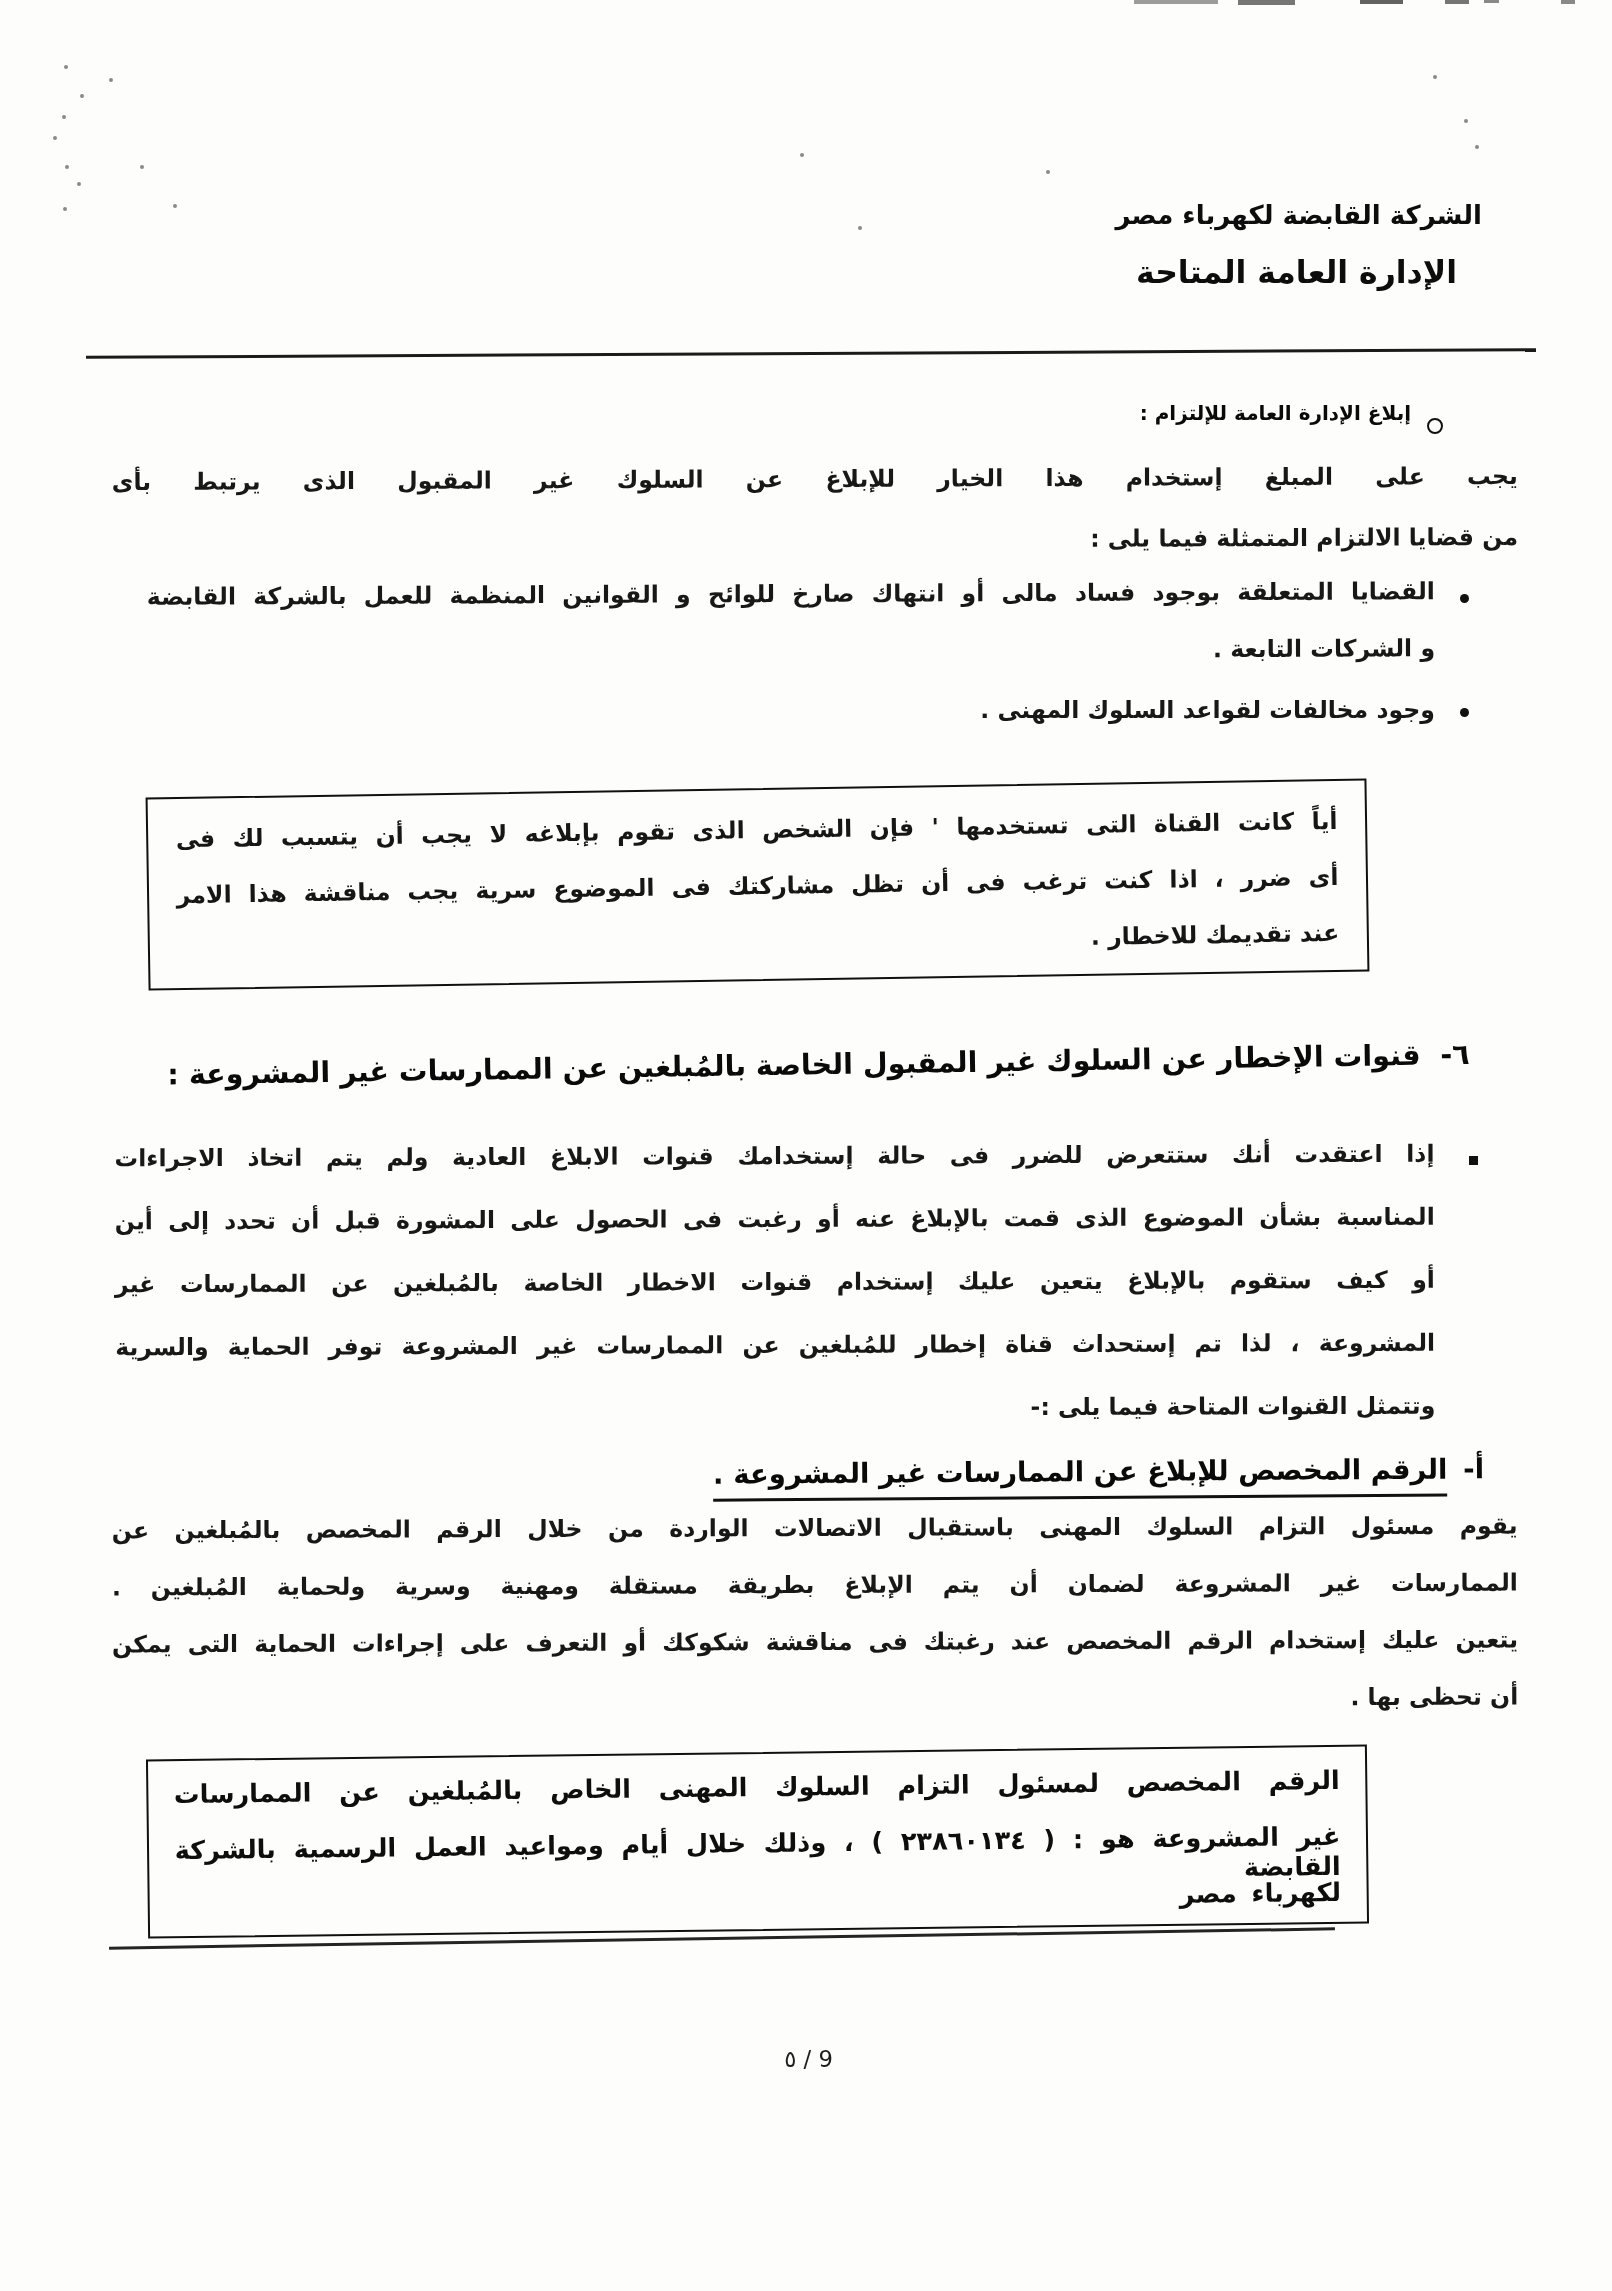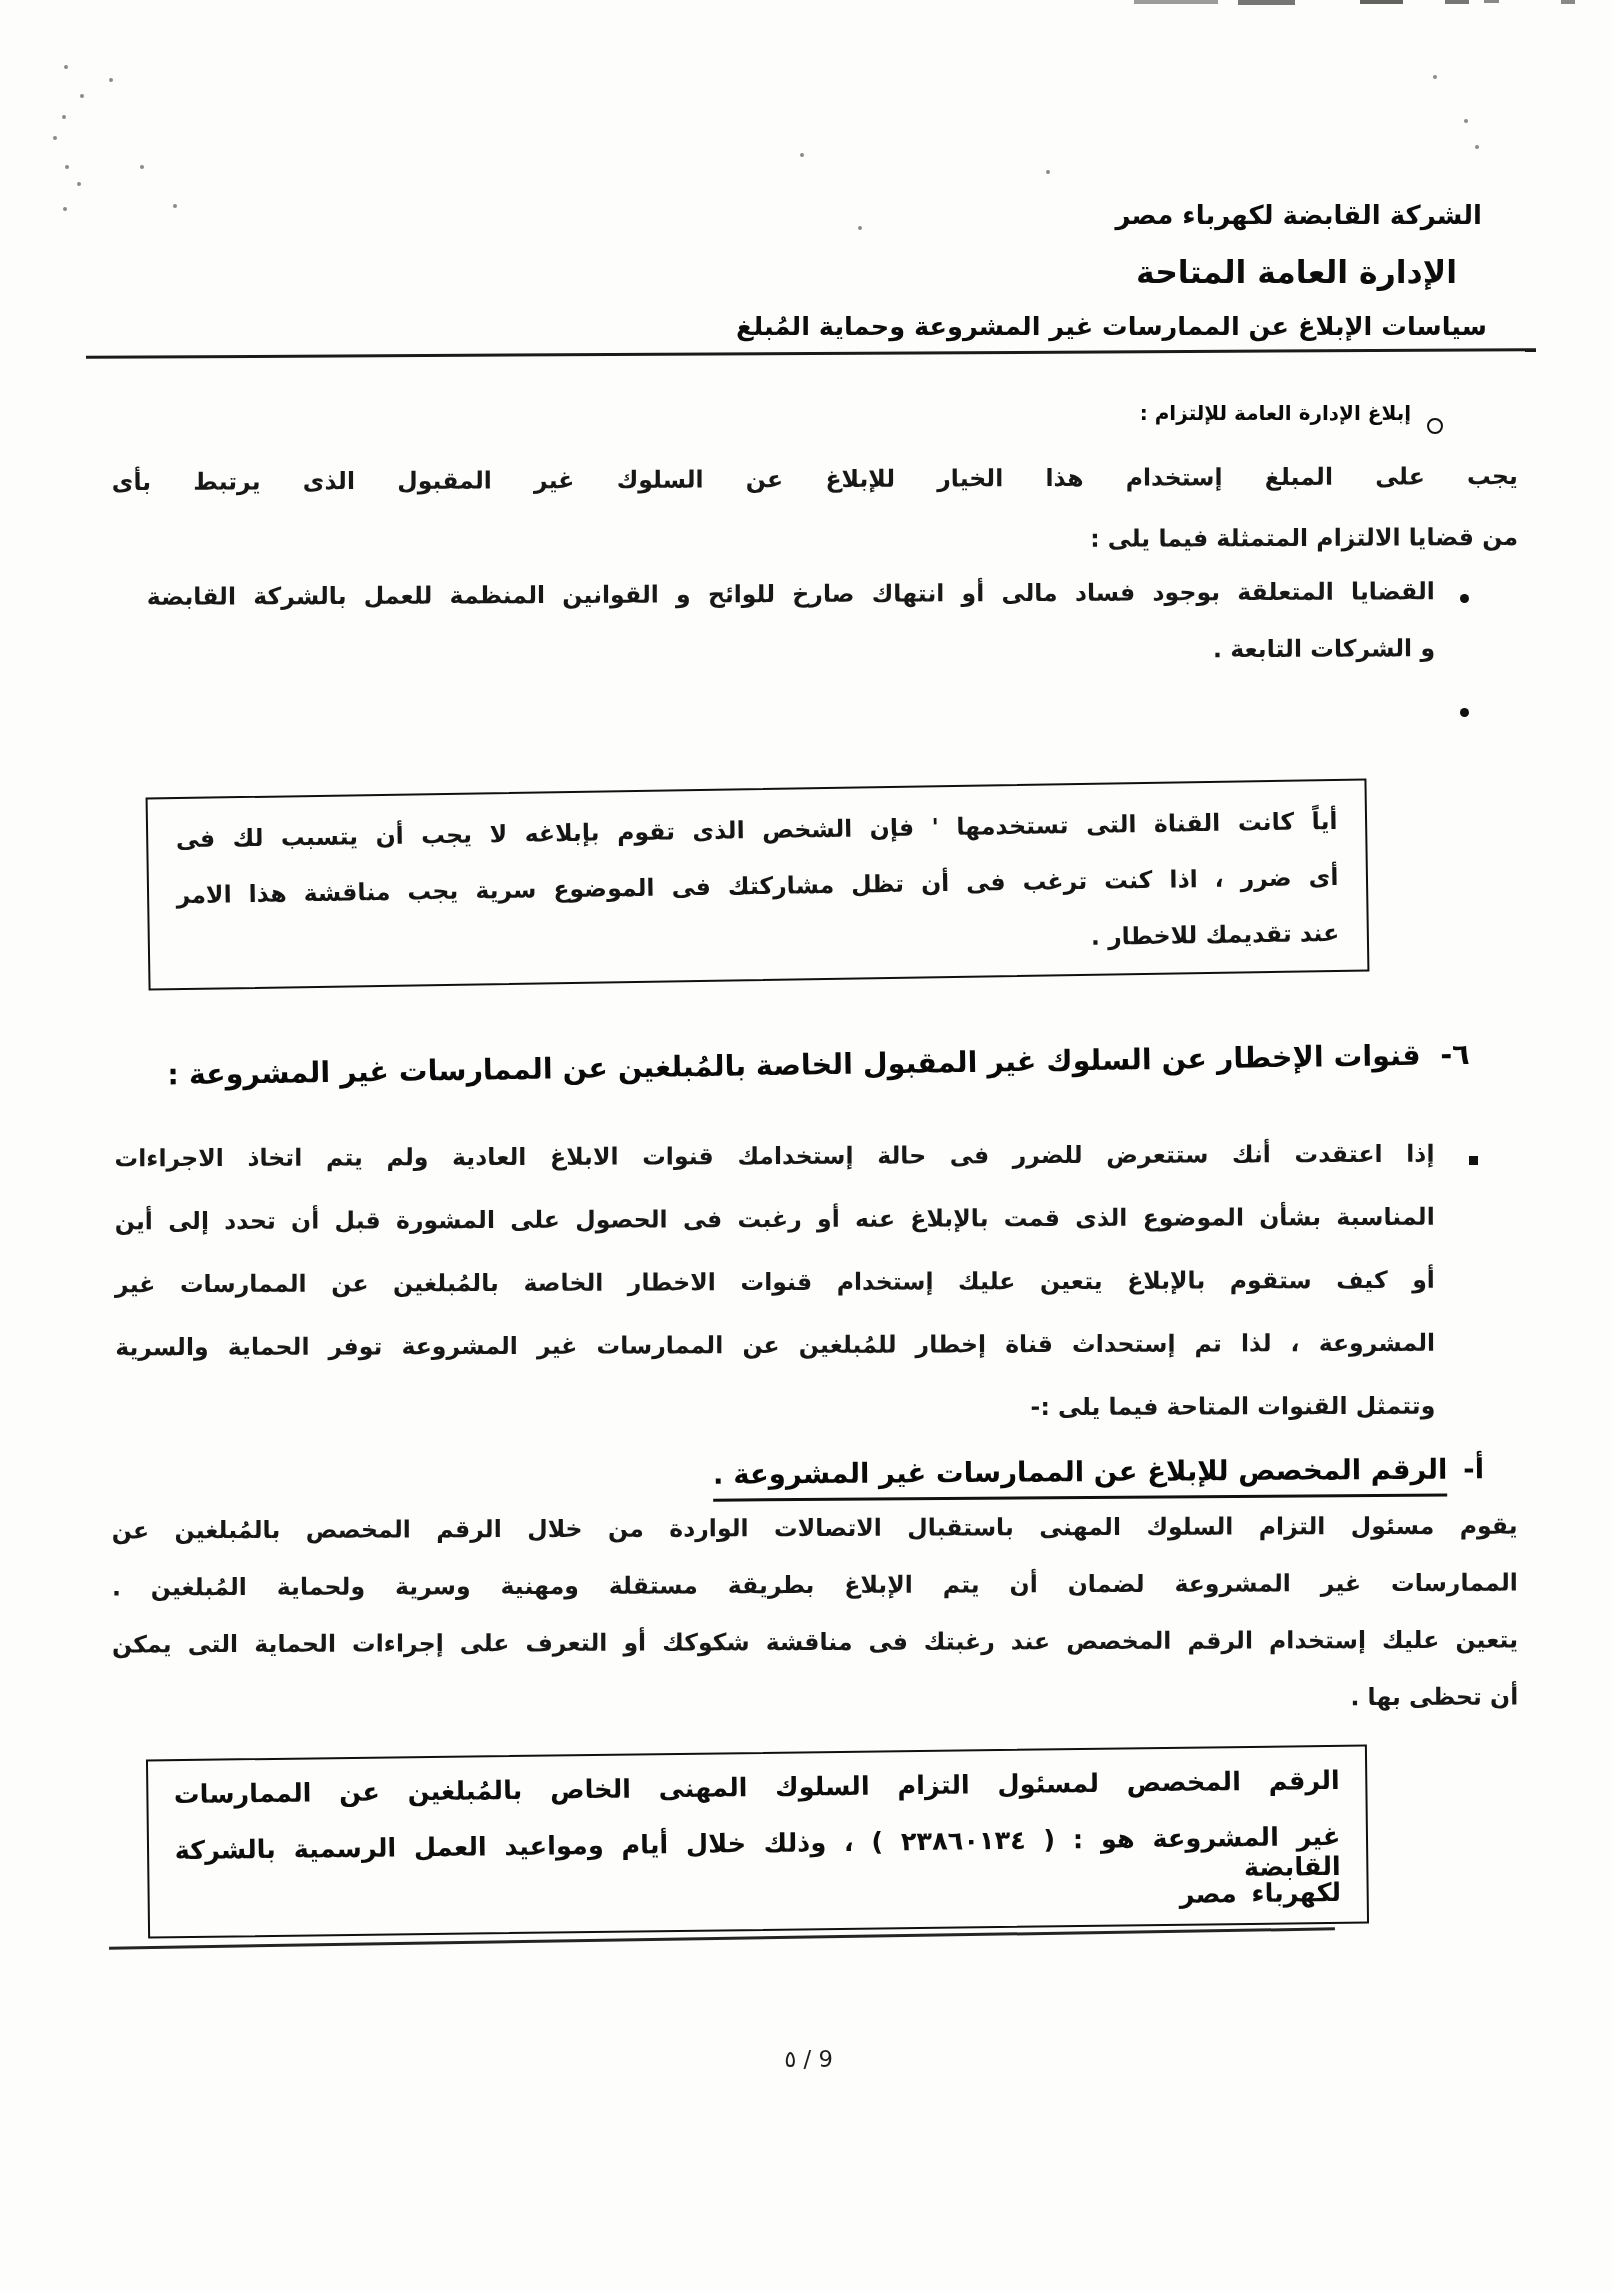--- a/index.html
+++ b/index.html
@@ -67,38 +67,40 @@
   <b class="sp" style="left:174px;top:204px"></b>
   <b class="sp" style="left:801px;top:153px"></b>
   <b class="sp" style="left:1047px;top:170px"></b>
   <b class="sp" style="left:859px;top:226px"></b>
   <b class="sp" style="left:1434px;top:75px"></b>
   <b class="sp" style="left:1465px;top:119px"></b>
   <b class="sp" style="left:1476px;top:145px"></b>
 
   <div class="h-line" style="top:200px;right:130px;font-size:26px">الشركة القابضة لكهرباء مصر</div>
   <div class="h-line" style="top:254px;right:155px;font-size:31.5px">الإدارة العامة المتاحة</div>
-  <div class="h-line" style="top:311px;right:125px;font-size:25.6px">سياسات الإبلاغ عن الممارسات غير المشروعة وحماية المُبلغ</div>
   <div class="divider" style="top:352px;left:87px;width:1450px;height:3.4px"></div>
 
   <span class="circle-bullet" style="top:418px;right:169px"></span>
   <div class="sec-heading" style="top:401px;right:201px">إبلاغ الإدارة العامة للإلتزام :</div>
 
   <div class="para" style="top:465px;right:94px;left:113px;transform:rotate(-0.25deg)">
     <span class="ln ln62 just">يجب على المبلغ إستخدام هذا الخيار للإبلاغ عن السلوك غير المقبول الذى يرتبط بأى</span>
     <span class="ln ln62 right">من قضايا الالتزام المتمثلة فيما يلى :</span>
   </div>
 
   <span class="dot-bullet" style="top:594px;right:143px"></span>
   <div class="para" style="top:580px;right:177px;left:148px;transform:rotate(-0.25deg)">
     <span class="ln ln58 just">القضايا المتعلقة بوجود فساد مالى أو انتهاك صارخ للوائح و القوانين المنظمة للعمل بالشركة القابضة</span>
     <span class="ln ln58 right">و الشركات التابعة .</span>
   </div>
 
   <span class="dot-bullet" style="top:708px;right:143px"></span>
+  <div class="para" style="top:696px;right:177px;left:148px">
+    <span class="ln ln58 right">وجود مخالفات لقواعد السلوك المهنى .</span>
+  </div>
 
   <div class="notice-box" style="top:788px;left:148px;width:1221px;height:193px;padding:25.6px 27.6px 0;transform:rotate(-0.9deg)">
     <span class="ln just">أياً كانت القناة التى تستخدمها ' فإن الشخص الذى تقوم بإبلاغه لا يجب أن يتسبب لك فى</span>
     <span class="ln just">أى ضرر ، اذا كنت ترغب فى أن تظل مشاركتك فى الموضوع سرية يجب مناقشة هذا الامر</span>
     <span class="ln right">عند تقديمك للاخطار .</span>
   </div>
 
   <div class="sec-heading" style="top:1037px;right:143px;font-size:28.6px;transform:rotate(-0.9deg);transform-origin:right top">
     <span>٦-</span>
     <span style="margin-right:9.9px">قنوات الإخطار عن السلوك غير المقبول الخاصة بالمُبلغين عن الممارسات غير المشروعة :</span>

